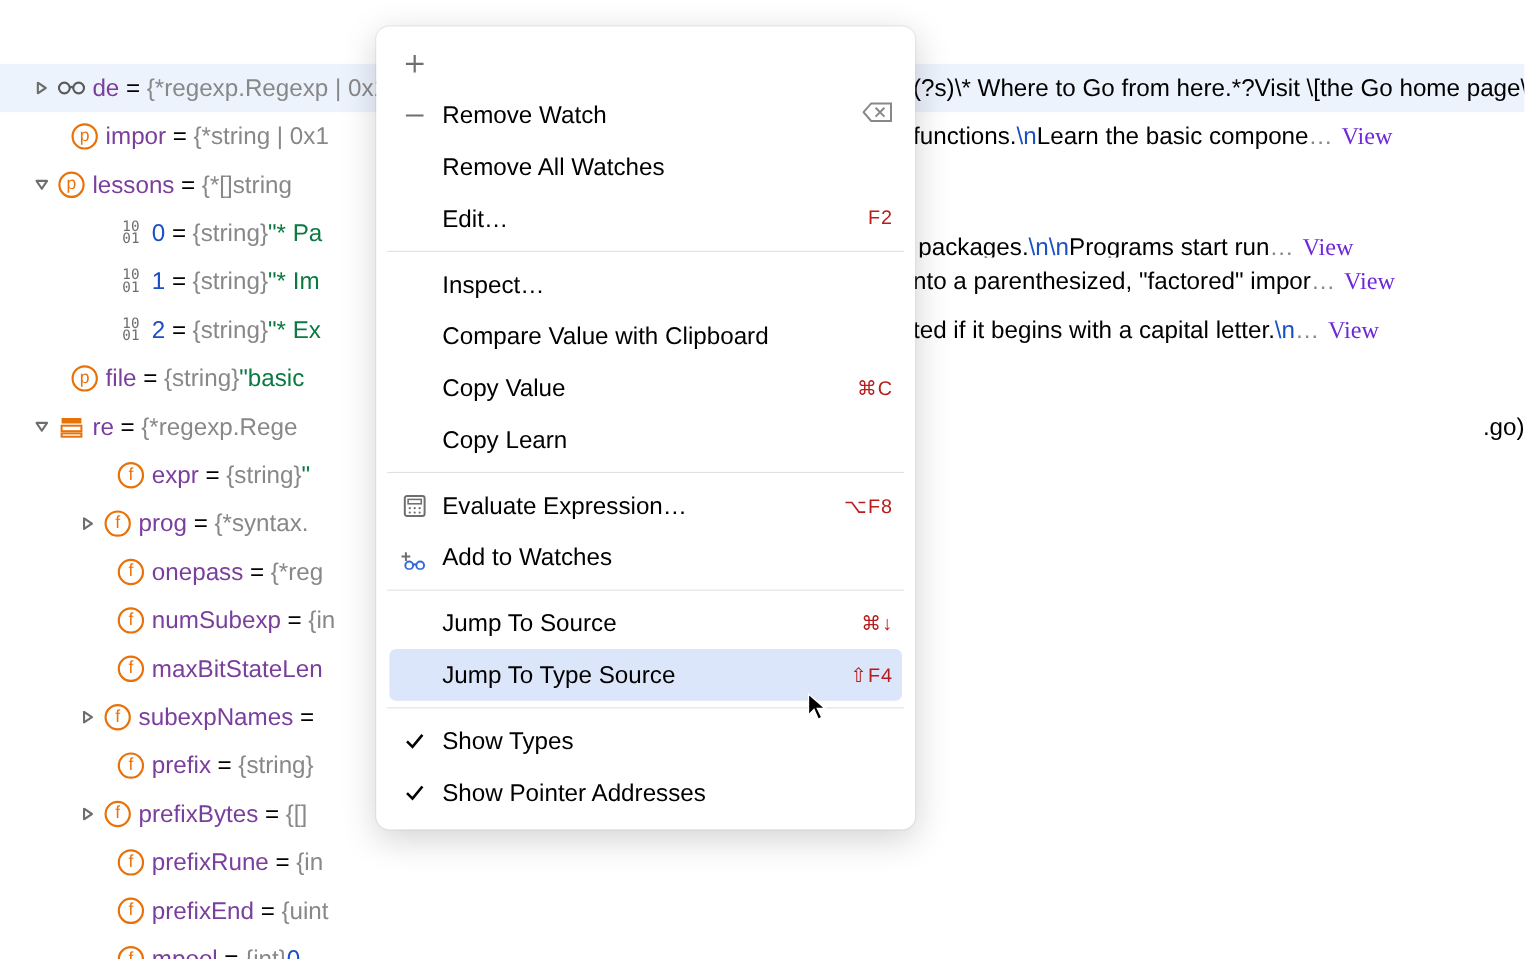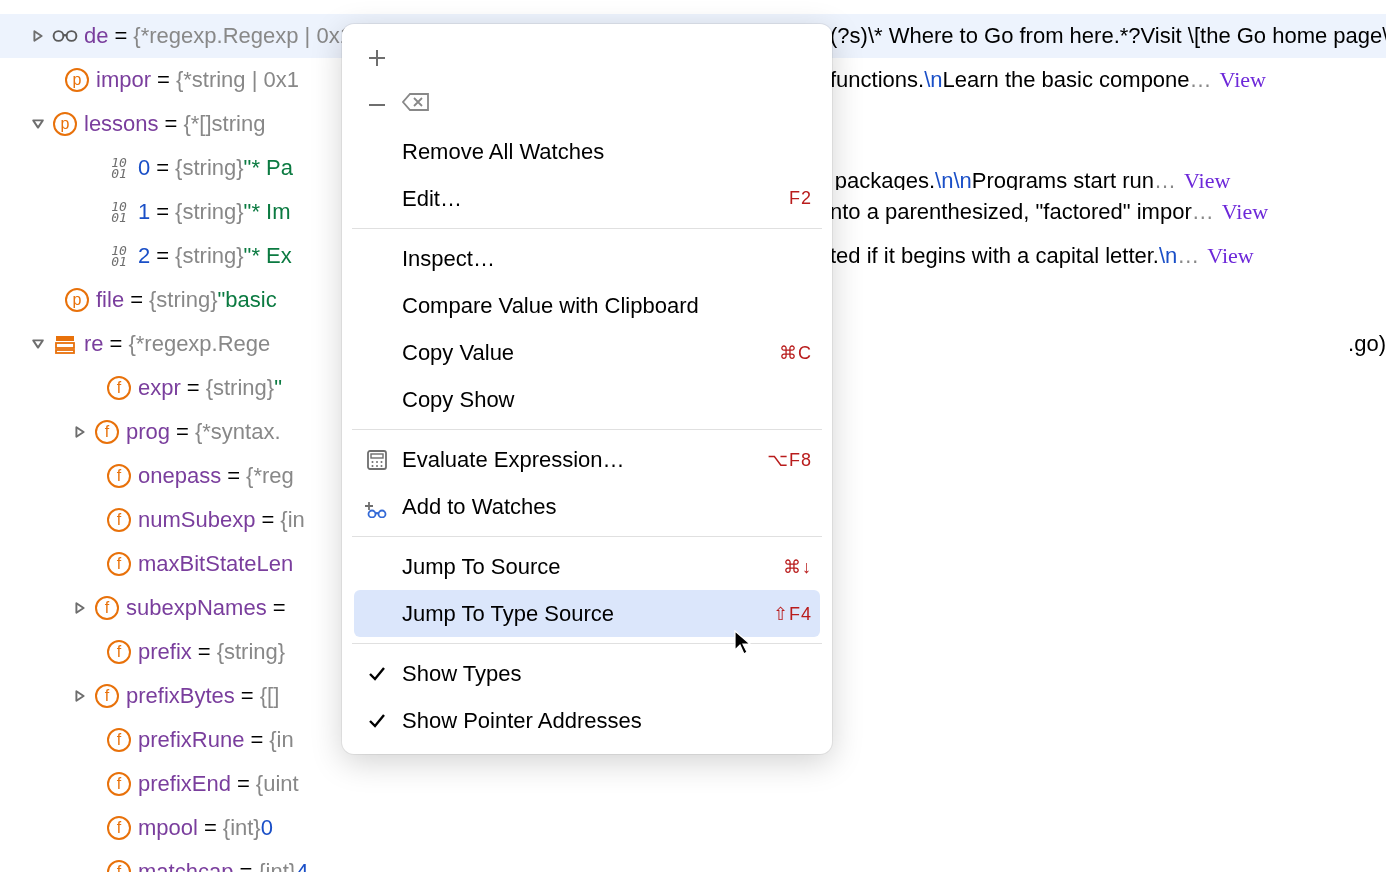--- a/index.html
+++ b/index.html
@@ -13,21 +13,21 @@
       position: relative;
     }
     .tree { padding-top: 14px; }
     .row {
       display: flex;
       align-items: center;
       height: 44px;
       white-space: nowrap;
       overflow: hidden;
     }
-    .row.highlighted { background: #edf3fd; }
+    .row.highlighted { background: #edf3fd; margin-top: 44px; }
     .expand-arrow {
       width: 20px;
       height: 20px;
       display: inline-flex;
       align-items: center;
       justify-content: center;
       color: #6e6e6e;
       margin-right: 4px;
     }
     .expand-arrow svg { width: 12px; height: 12px; }
@@ -46,21 +46,21 @@
       width: 24px; height: 24px;
       border-radius: 50%;
       display: inline-flex;
       align-items: center;
       justify-content: center;
       font-weight: 500;
       font-size: 16px;
     }
     .p-circle { border: 2.2px solid #e8710a; color: #e8710a; }
     .f-circle { border: 2.2px solid #e8710a; color: #e8710a; }
-    .binary-icon { color: #6e6e6e; font-family: monospace; font-size: 13px; line-height: 11px; font-style: italic; }
+    .binary-icon { color: #6e6e6e; font-family: monospace; font-size: 13px; line-height: 11px; }
     .var-name { color: #7a3e9d; }
     .var-index { color: #1a4fc7; }
     .eq { color: #000; margin: 0 6px; }
     .type-info { color: #888; }
     .str-value { color: #0b7a41; }
     .num-value { color: #1a4fc7; }
     .text-value { color: #000; }
     .escape { color: #1a4fc7; }
     .ellipsis { color: #888; }
     .view-link { color: #6d28d9; margin-left: 8px; font-family: Liberation Serif, serif; }
@@ -349,20 +349,21 @@
           <path d="M11 3 V19 M3 11 H19" stroke="currentColor" stroke-width="2"></path>
         </svg>
       </span>
     </div>
     <div class="menu-item">
       <span class="menu-icon ">
         <svg width="22" height="22" viewBox="0 0 22 22">
           <path d="M3 11 H19" stroke="currentColor" stroke-width="2"></path>
         </svg>
       </span>
+      <span class="menu-label">Remove Watch</span>
       <span class="menu-shortcut"><svg width="28" height="20" viewBox="0 0 28 20">
           <path d="M8 2 L26 2 L26 18 L8 18 L1 10 Z" fill="none" stroke="#888" stroke-width="1.8"></path>
           <path d="M12 6 L20 14 M20 6 L12 14" stroke="#888" stroke-width="1.8"></path>
         </svg></span>
     </div>
     <div class="menu-item">
       <span class="menu-icon blank">x</span>
       <span class="menu-label">Remove All Watches</span>
     </div>
     <div class="menu-item">
@@ -379,21 +380,21 @@
       <span class="menu-icon blank">x</span>
       <span class="menu-label">Compare Value with Clipboard</span>
     </div>
     <div class="menu-item">
       <span class="menu-icon blank">x</span>
       <span class="menu-label">Copy Value</span>
       <span class="menu-shortcut">⌘C</span>
     </div>
     <div class="menu-item">
       <span class="menu-icon blank">x</span>
-      <span class="menu-label">Copy Show</span>
+      <span class="menu-label">Copy Learn</span>
     </div>
     <div class="menu-sep"></div>
     <div class="menu-item">
       <span class="menu-icon ">
         <svg width="22" height="22" viewBox="0 0 22 22">
           <rect x="2" y="2" width="18" height="18" rx="2" fill="none" stroke="currentColor" stroke-width="1.8"></rect>
           <rect x="5" y="5" width="12" height="4" fill="none" stroke="currentColor" stroke-width="1.4"></rect>
           <circle cx="6.5" cy="13" r="1" fill="currentColor"></circle>
           <circle cx="11" cy="13" r="1" fill="currentColor"></circle>
           <circle cx="15.5" cy="13" r="1" fill="currentColor"></circle>

